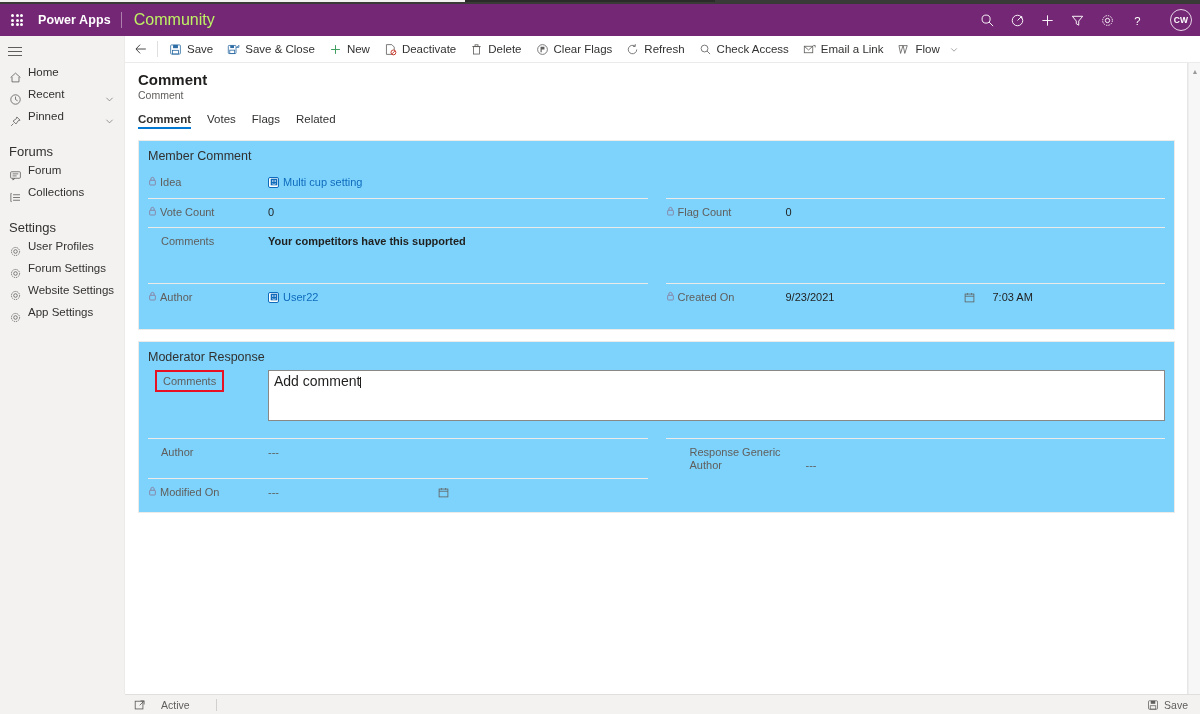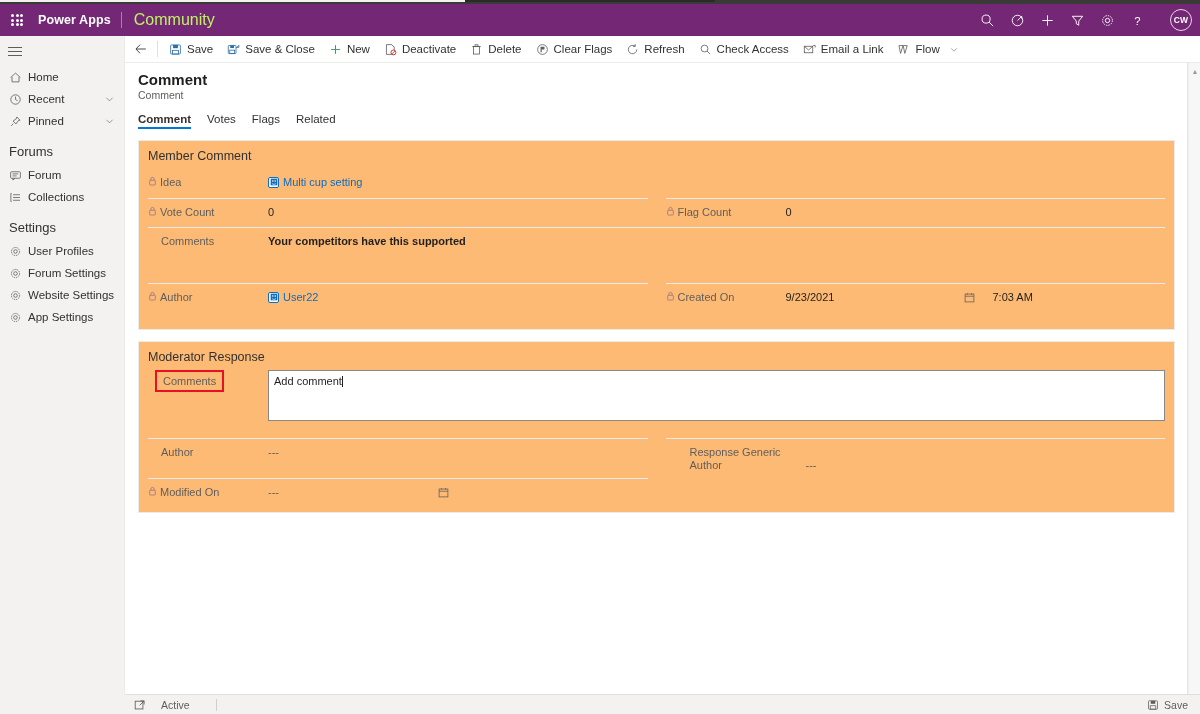--- a/index.html
+++ b/index.html
@@ -71,21 +71,21 @@
     background:#f3f2f1;
     border-right:1px solid #edebe9;
   }
   .hamburger{
     width:125px; height:30px; display:flex; align-items:center; padding-left:8px;
     cursor:pointer;
   }
   .hamburger .bars{ width:14px; }
   .hamburger .bars i{ display:block; height:1px; background:#605e5c; margin:3px 0; }
   .nav-item{
-    height:22px; display:flex; align-items:center; padding-left:9px; cursor:pointer;
+    height:22px; display:flex; padding-left:9px; cursor:pointer;
     position:relative; font-size:11.5px; color:#323130;
   }
   .nav-ico{ width:19px; display:flex; align-items:center; color:#605e5c; flex:0 0 19px;}
   .nav-label{ white-space:nowrap; }
   .chev{ position:absolute; right:9px; top:6px; color:#605e5c; }
   .nav-group{
     font-size:13px; font-weight:normal; color:#323130;
     padding:12px 0 5px 9px;
   }
 
@@ -120,21 +120,21 @@
   .tab{
     font-size:11.5px; color:#323130; padding-bottom:4px; cursor:pointer; position:relative;
   }
   .tab.active{ font-weight:bold; }
   .tab.active::after{
     content:""; position:absolute; left:0; right:0; bottom:0; height:2px; background:#0078d4;
   }
 
   
   .section{
-    margin:11px 13px 0 13px; border:1px solid #edebe9; background:#fdba74;
+    margin:11px 13px 0 13px; border:1px solid #edebe9; background:#7dd3fc;
   }
   .section-title{
     font-size:12.5px; color:#323130; padding:8px 0 6px 9px;
   }
   .rowgrid{ display:flex; }
   .col{ width:50%; }
   .col.full{ width:100%; }
 
   .field{
     display:flex; align-items:flex-start;
@@ -169,21 +169,21 @@
 
   
   .highlight-box{
     border:2px solid #e81123; padding:3px 6px 3px 6px; margin-left:7px;
     display:inline-flex; align-items:center;
   }
   .mr-label-cell{ width:120px; flex:0 0 120px; }
   .textarea{
     border:1px solid #8a8886; background:#ffffff;
     width:898px; height:51px; padding:3px 5px;
-    font-size:11px; color:#201f1e; line-height:14px;
+    font-size:14px; color:#201f1e; line-height:14px;
     position:relative;
   }
   .caret{
     display:inline-block; width:1px; height:11px; background:#201f1e;
     vertical-align:-2px; animation:blink 1.05s steps(1,end) infinite;
   }
   @keyframes blink{ 50%{opacity:0;} }
 
   
   .scroll-track{

